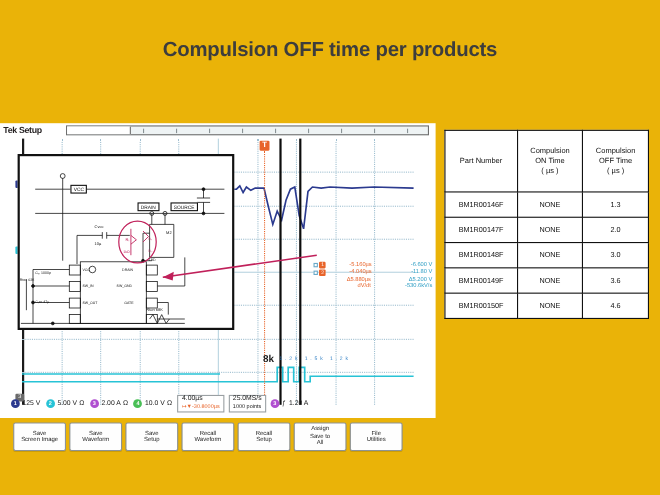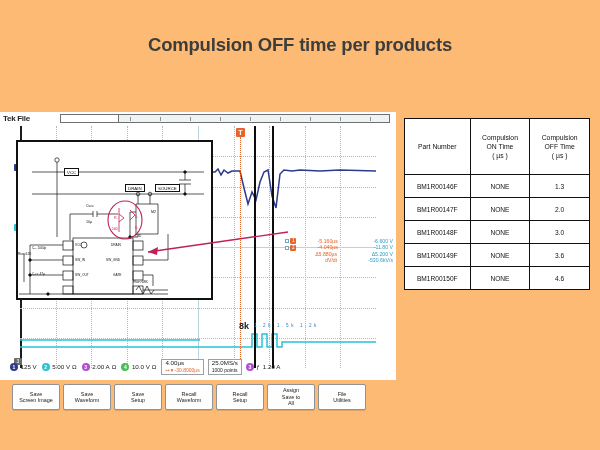--- a/index.html
+++ b/index.html
@@ -4,21 +4,21 @@
 <style>
   * { box-sizing: border-box; }
   html, body { margin:0; padding:0; }
   body {
     width:600px; height:450px;
     background:#ffffff;
     font-family:"Liberation Sans", sans-serif;
     overflow:hidden;
     position:relative;
   }
-  .page { position:relative; width:600px; height:450px; background:#fdba74; }
+  .page { position:relative; width:600px; height:450px; background:#eab308; }
 
   
   .title {
     position:absolute; left:0; top:34px; width:600px;
     text-align:center;
     font-size:18.5px; font-weight:bold; color:#3d3d3d;
     letter-spacing:-0.2px;
   }
 
   
@@ -184,21 +184,21 @@
 </style>
 </head>
 <body>
 
 <div class="page">
 
   <div class="title">Compulsion OFF time per products</div>
 
   <div class="scope">
 
-    <div class="tekstop">Tek File</div>
+    <div class="tekstop">Tek Setup</div>
 
     <div class="topbar">
       <div class="topbar-fill"></div>
     </div>
     <div class="topbar-ticks">
       <i style="left:70px"></i>
         <i style="left:100px"></i>
         <i style="left:130px"></i>
       <i style="left:160px"></i>
         <i style="left:190px"></i>

